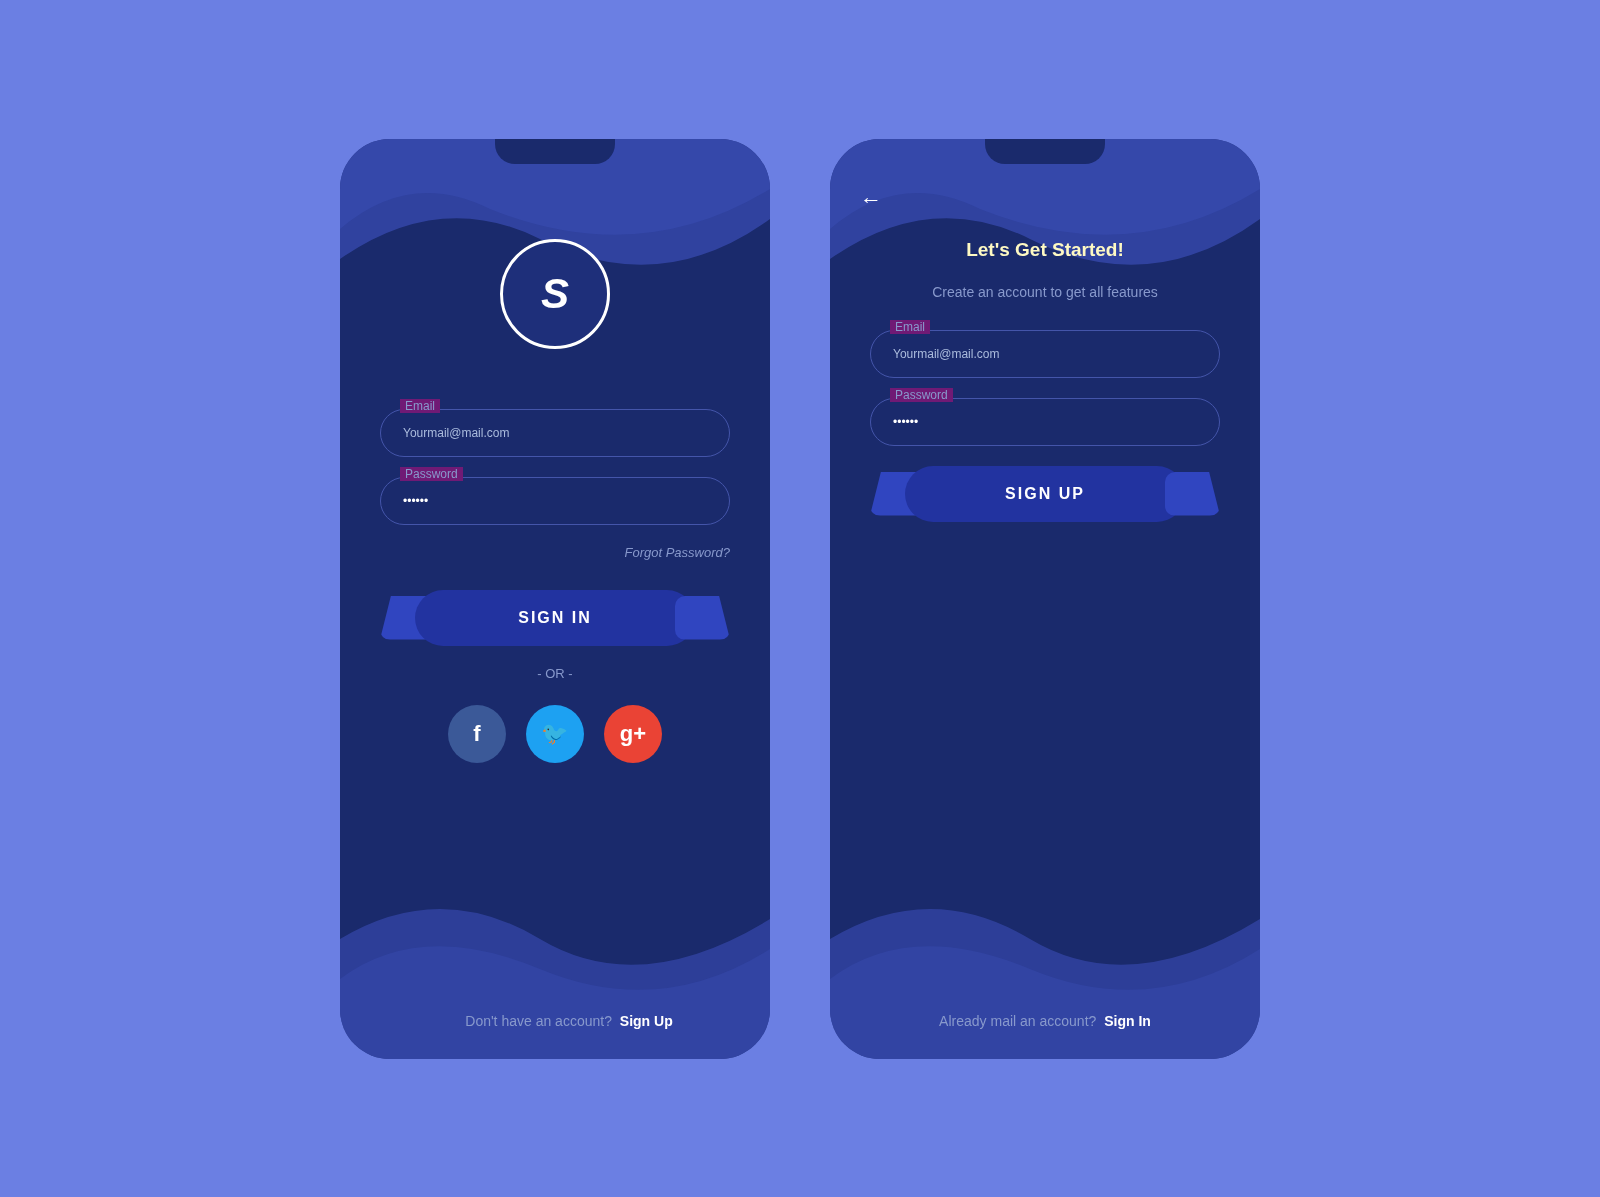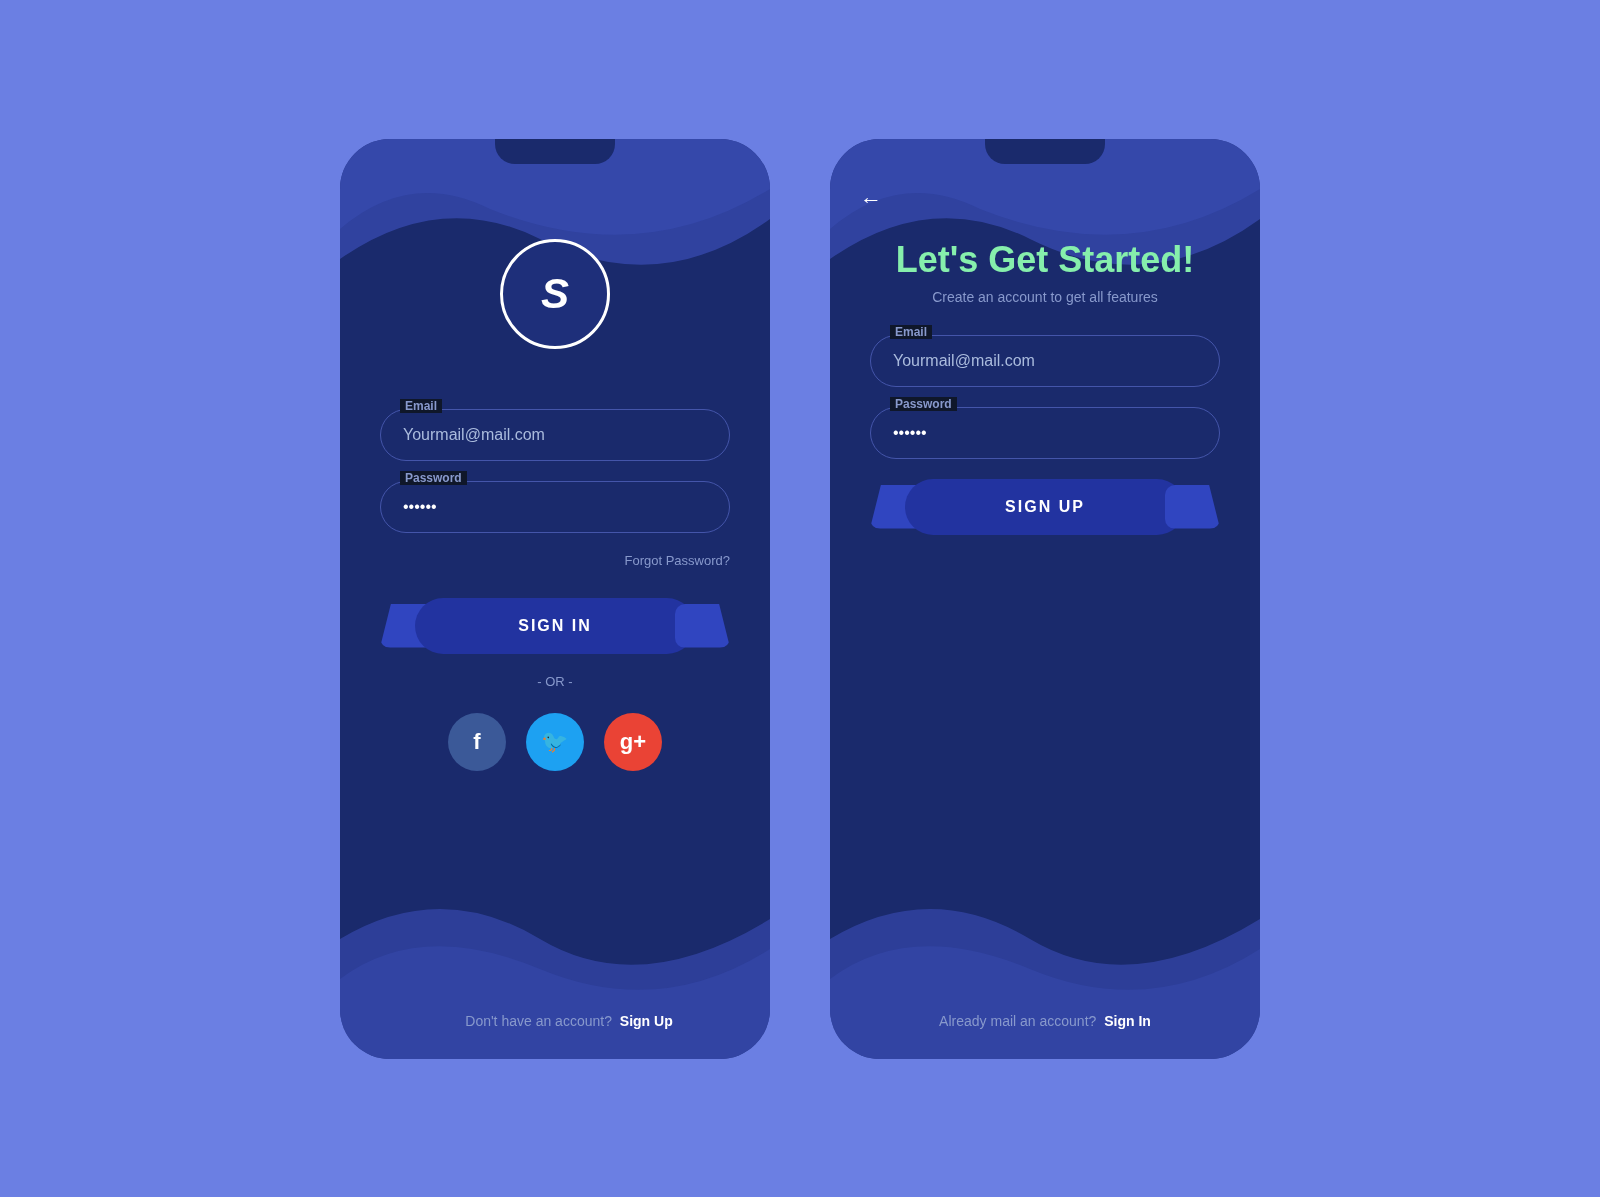--- a/index.html
+++ b/index.html
@@ -102,49 +102,49 @@
     .field-group {
       width: 100%;
       margin-bottom: 20px;
       position: relative;
     }
 
     .field-label {
       position: absolute;
       top: -10px;
       left: 20px;
-      background: #0f172a;
+      background: #701a75;
       color: #8899cc;
       font-size: 12px;
       padding: 0 5px;
       z-index: 2;
-      font-weight: bold;
     }
 
     .field-input {
       width: 100%;
       background: transparent;
       border: 1.5px solid #4455aa;
       border-radius: 30px;
       padding: 16px 22px;
       color: white;
-      font-size: 16px;
+      font-size: 12px;
       outline: none;
     }
 
     .field-input::placeholder {
       color: #aabbdd;
     }
 
     .forgot-password {
       align-self: flex-end;
       color: #8899cc;
       font-size: 13px;
       margin-bottom: 30px;
       cursor: pointer;
+      font-style: italic;
     }
 
     .btn-label {
       color: white;
       font-size: 16px;
       font-weight: bold;
       letter-spacing: 2px;
       z-index: 2;
       position: relative;
     }
@@ -179,24 +179,24 @@
     .social-btn.google { background: #ea4335; }
 
     
     .signup-header {
       text-align: center;
       margin-top: 60px;
       margin-bottom: 30px;
     }
 
     .signup-title {
-      color: #86efac;
-      font-size: 36px;
+      color: #fef9c3;
+      font-size: 19px;
       font-weight: bold;
-      margin-bottom: 8px;
+      margin-bottom: 23px;
     }
 
     .signup-subtitle {
       color: #8899cc;
       font-size: 14px;
     }
 
     .back-arrow {
       position: absolute;
       top: 45px;

